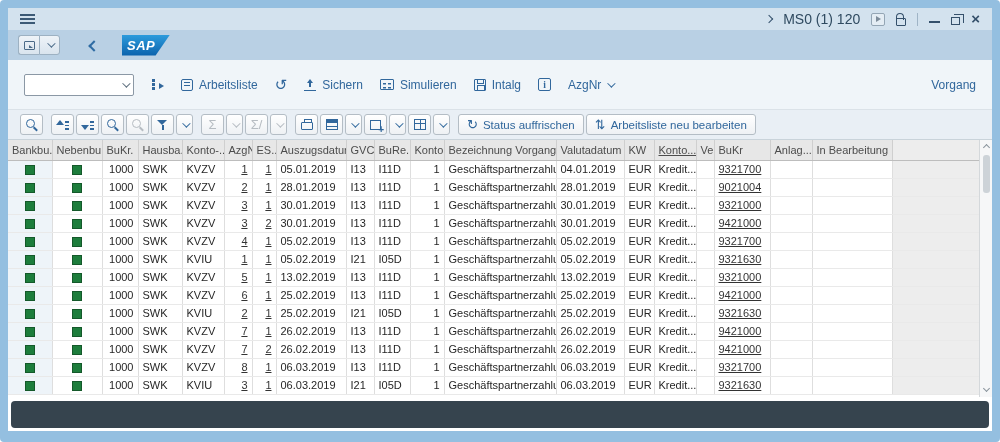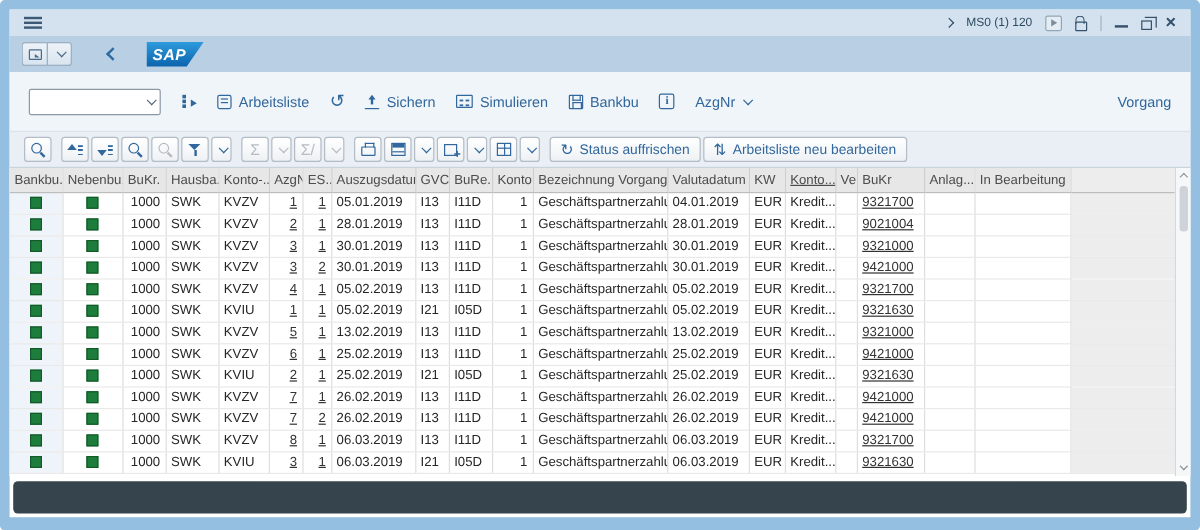--- a/index.html
+++ b/index.html
@@ -9,21 +9,21 @@
   .win { width:1000px; height:442px; border:8px solid #94bfe0; border-bottom-width:11px;
          border-radius:4px; background:#fff; display:flex; flex-direction:column; }
 
   
   .topbar { height:22px; background:#d3e2ee; display:flex; align-items:center;
             padding:0 12px; flex:0 0 auto; }
   .ic-menu { position:relative; width:15px; height:2.2px; background:#3c5a76; margin-top:-8px; }
   .ic-menu::before { content:""; position:absolute; left:0; top:4px; width:15px; height:2.2px; background:#3c5a76; }
   .ic-menu::after  { content:""; position:absolute; left:0; top:8px; width:15px; height:2.2px; background:#3c5a76; }
   .top-right { margin-left:auto; display:flex; align-items:center; gap:11px; color:#33506b; }
-  .sysid { font-size:10px; color:#2f4a60; }
+  .sysid { font-size:14px; color:#2f4a60; }
   .chev { display:inline-block; width:6px; height:6px; border-right:1.6px solid currentColor;
           border-bottom:1.6px solid currentColor; }
   .chev.right { transform:rotate(-45deg); }
   .chev.left  { transform:rotate(135deg); }
   .chev.down  { transform:rotate(45deg) translateY(-2px); }
   .ic-shortcut { width:14px; height:13px; border:1px solid #94a6b5; background:#e4edf4;
                  display:inline-flex; align-items:center; justify-content:center; border-radius:2px; }
   .ic-shortcut::after { content:""; border-left:5px solid #7e8d9b; border-top:3.5px solid transparent;
                         border-bottom:3.5px solid transparent; }
   .ic-lock { position:relative; width:10px; height:8px; border:1.4px solid #34506b; border-radius:1px; margin-top:5px; }
@@ -213,21 +213,21 @@
     <button class="tbtn">
       <span class="cico ic-save"></span>
       <span>Sichern</span>
     </button>
     <button class="tbtn">
       <span class="cico ic-sim"></span>
       <span>Simulieren</span>
     </button>
     <button class="tbtn">
       <span class="cico ic-floppy"></span>
-      <span>Bankbu</span>
+      <span>Intalg</span>
     </button>
     <button class="tbtn">
       <span class="ic-info">i</span>
     </button>
     <button class="tbtn">
       <span>AzgNr</span>
       <span class="chev down"></span>
     </button>
     <button class="tbtn beenden">
       <span>Vorgang</span>

